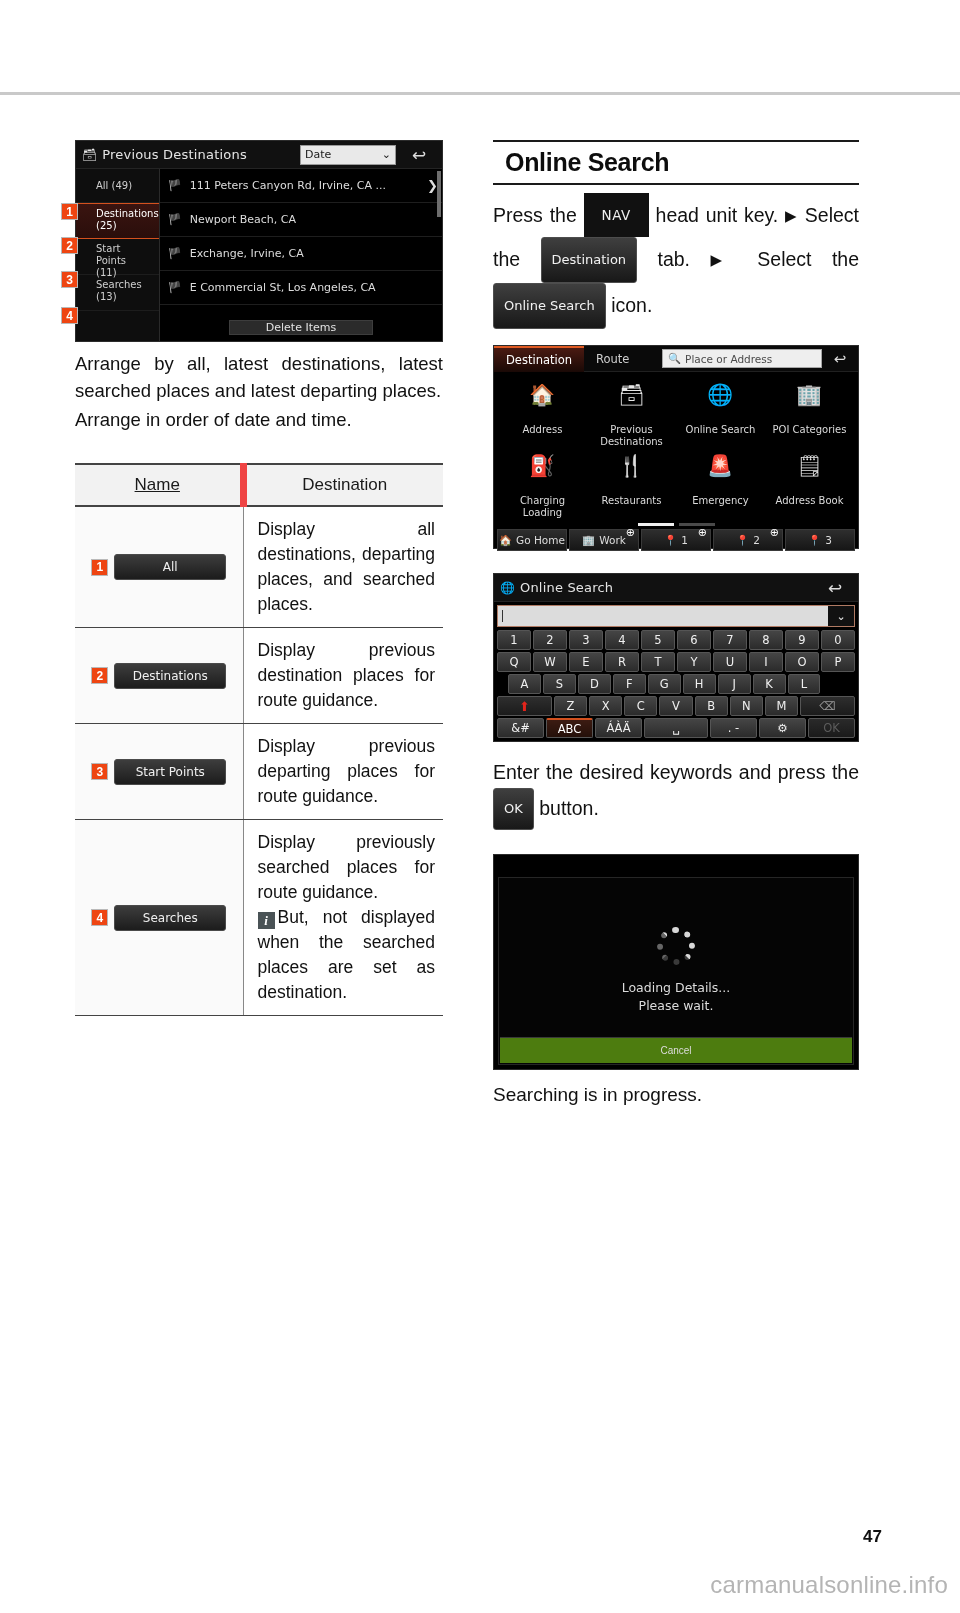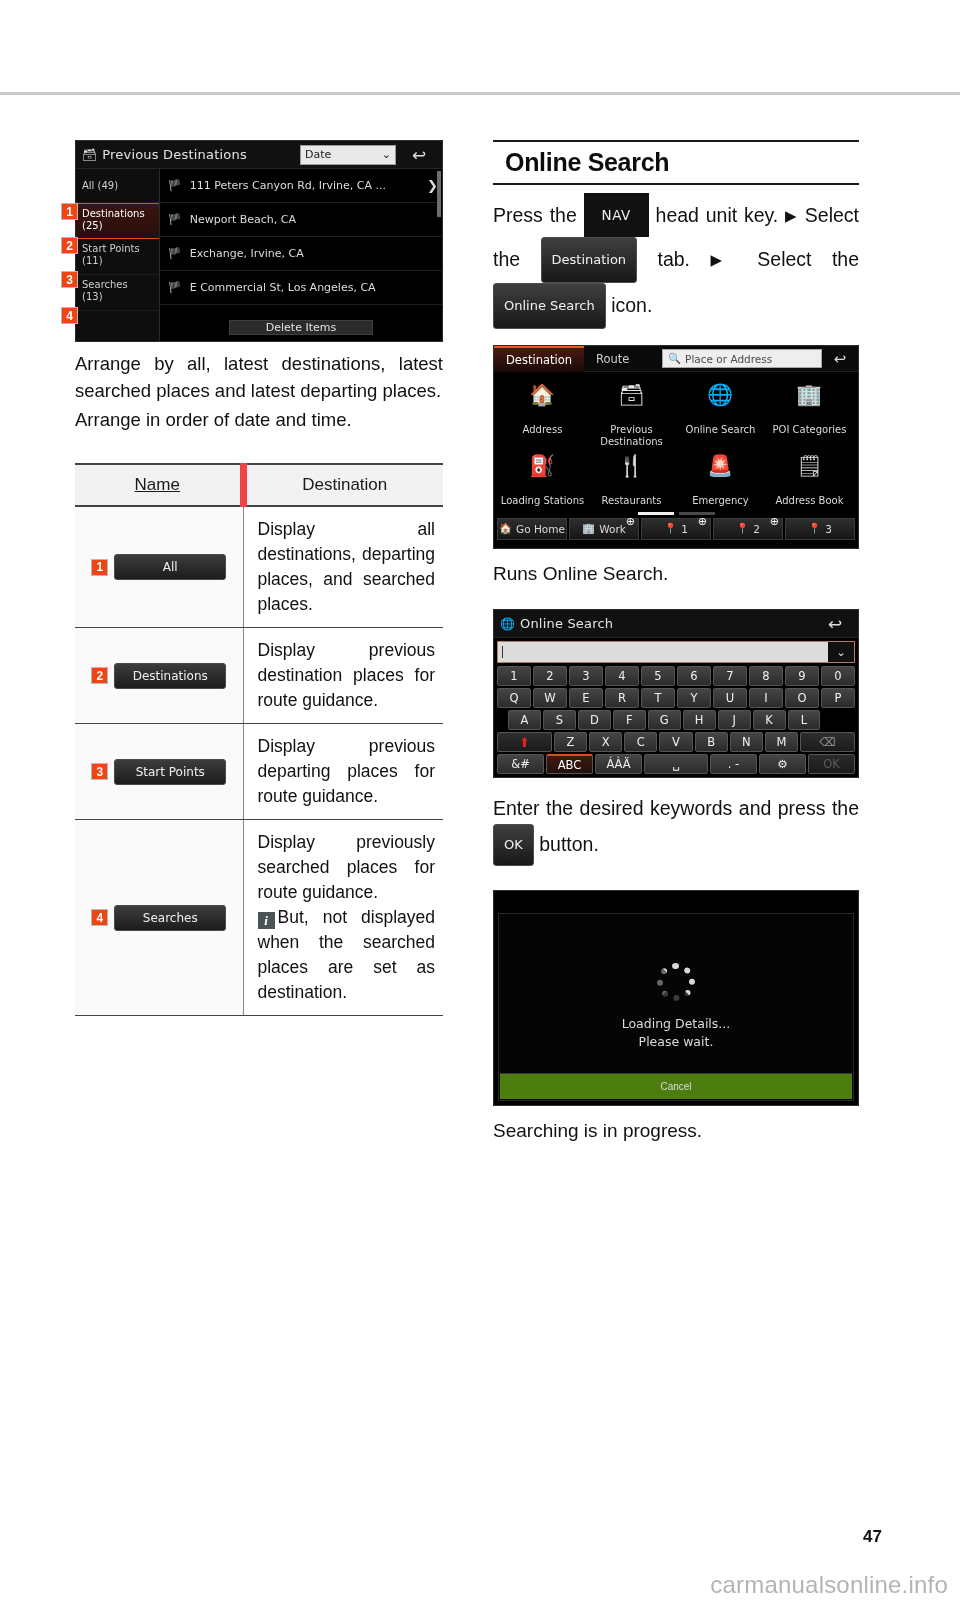--- a/index.html
+++ b/index.html
@@ -39,21 +39,21 @@
   .hu-back {
     width: 34px; height: 24px; display: flex; align-items: center; justify-content: center;
     font-size: 17px; color: #ddd;
   }
   .icon-folder { display:inline-block; margin-right:5px; font-size:12px; vertical-align:-1px; }
 
   
   .pd-body { display: flex; height: 172px; }
   .pd-side { width: 84px; background: #0e0e0e; border-right: 1px solid #2a2a2a; }
   .pd-side-item {
-    height: 36px; padding: 4px 6px; font-size: 10px; line-height: 12px;
+    height: 36px; padding: 4px 20px; font-size: 10px; line-height: 12px;
     color: #cfcfcf; border-bottom: 1px solid #1d1d1d;
   }
   .pd-side-item.first { height: 34px; display:flex; align-items:center; }
   .pd-side-item.active {
     background: linear-gradient(#3a1410, #2a0e0b);
     border-top: 1px solid #d4511e; border-bottom: 1px solid #d4511e; color: #fff;
   }
   .pd-list { flex: 1; position: relative; }
   .pd-row {
     height: 34px; display: flex; align-items: center; padding: 0 4px 0 8px;
@@ -394,21 +394,21 @@
       <div class="dest-cell">
         <span class="glyph">🌐</span>
         <div class="lbl">Online Search</div>
       </div>
       <div class="dest-cell">
         <span class="glyph">🏢</span>
         <div class="lbl">POI Categories</div>
       </div>
       <div class="dest-cell">
         <span class="glyph">⛽</span>
-        <div class="lbl">Loading Stations</div>
+        <div class="lbl">Charging Loading</div>
       </div>
       <div class="dest-cell">
         <span class="glyph">🍴</span>
         <div class="lbl">Restaurants</div>
       </div>
       <div class="dest-cell">
         <span class="glyph">🚨</span>
         <div class="lbl">Emergency</div>
       </div>
       <div class="dest-cell">
@@ -442,21 +442,20 @@
         <span>2</span>
         <span class="plus">⊕</span>
       </div>
       <div class="dest-shortcut">
         <span>📍</span>
         <span>3</span>
       </div>
     </div>
   </div>
 
-  <p class="caption">Runs Online Search.</p>
 
   <div class="hu kb-screen">
     <div class="hu-titlebar">
       <span class="icon-folder">🌐</span>
       <span class="hu-title">Online Search</span>
       <div class="hu-back">
         <span>↩</span>
       </div>
     </div>
 

